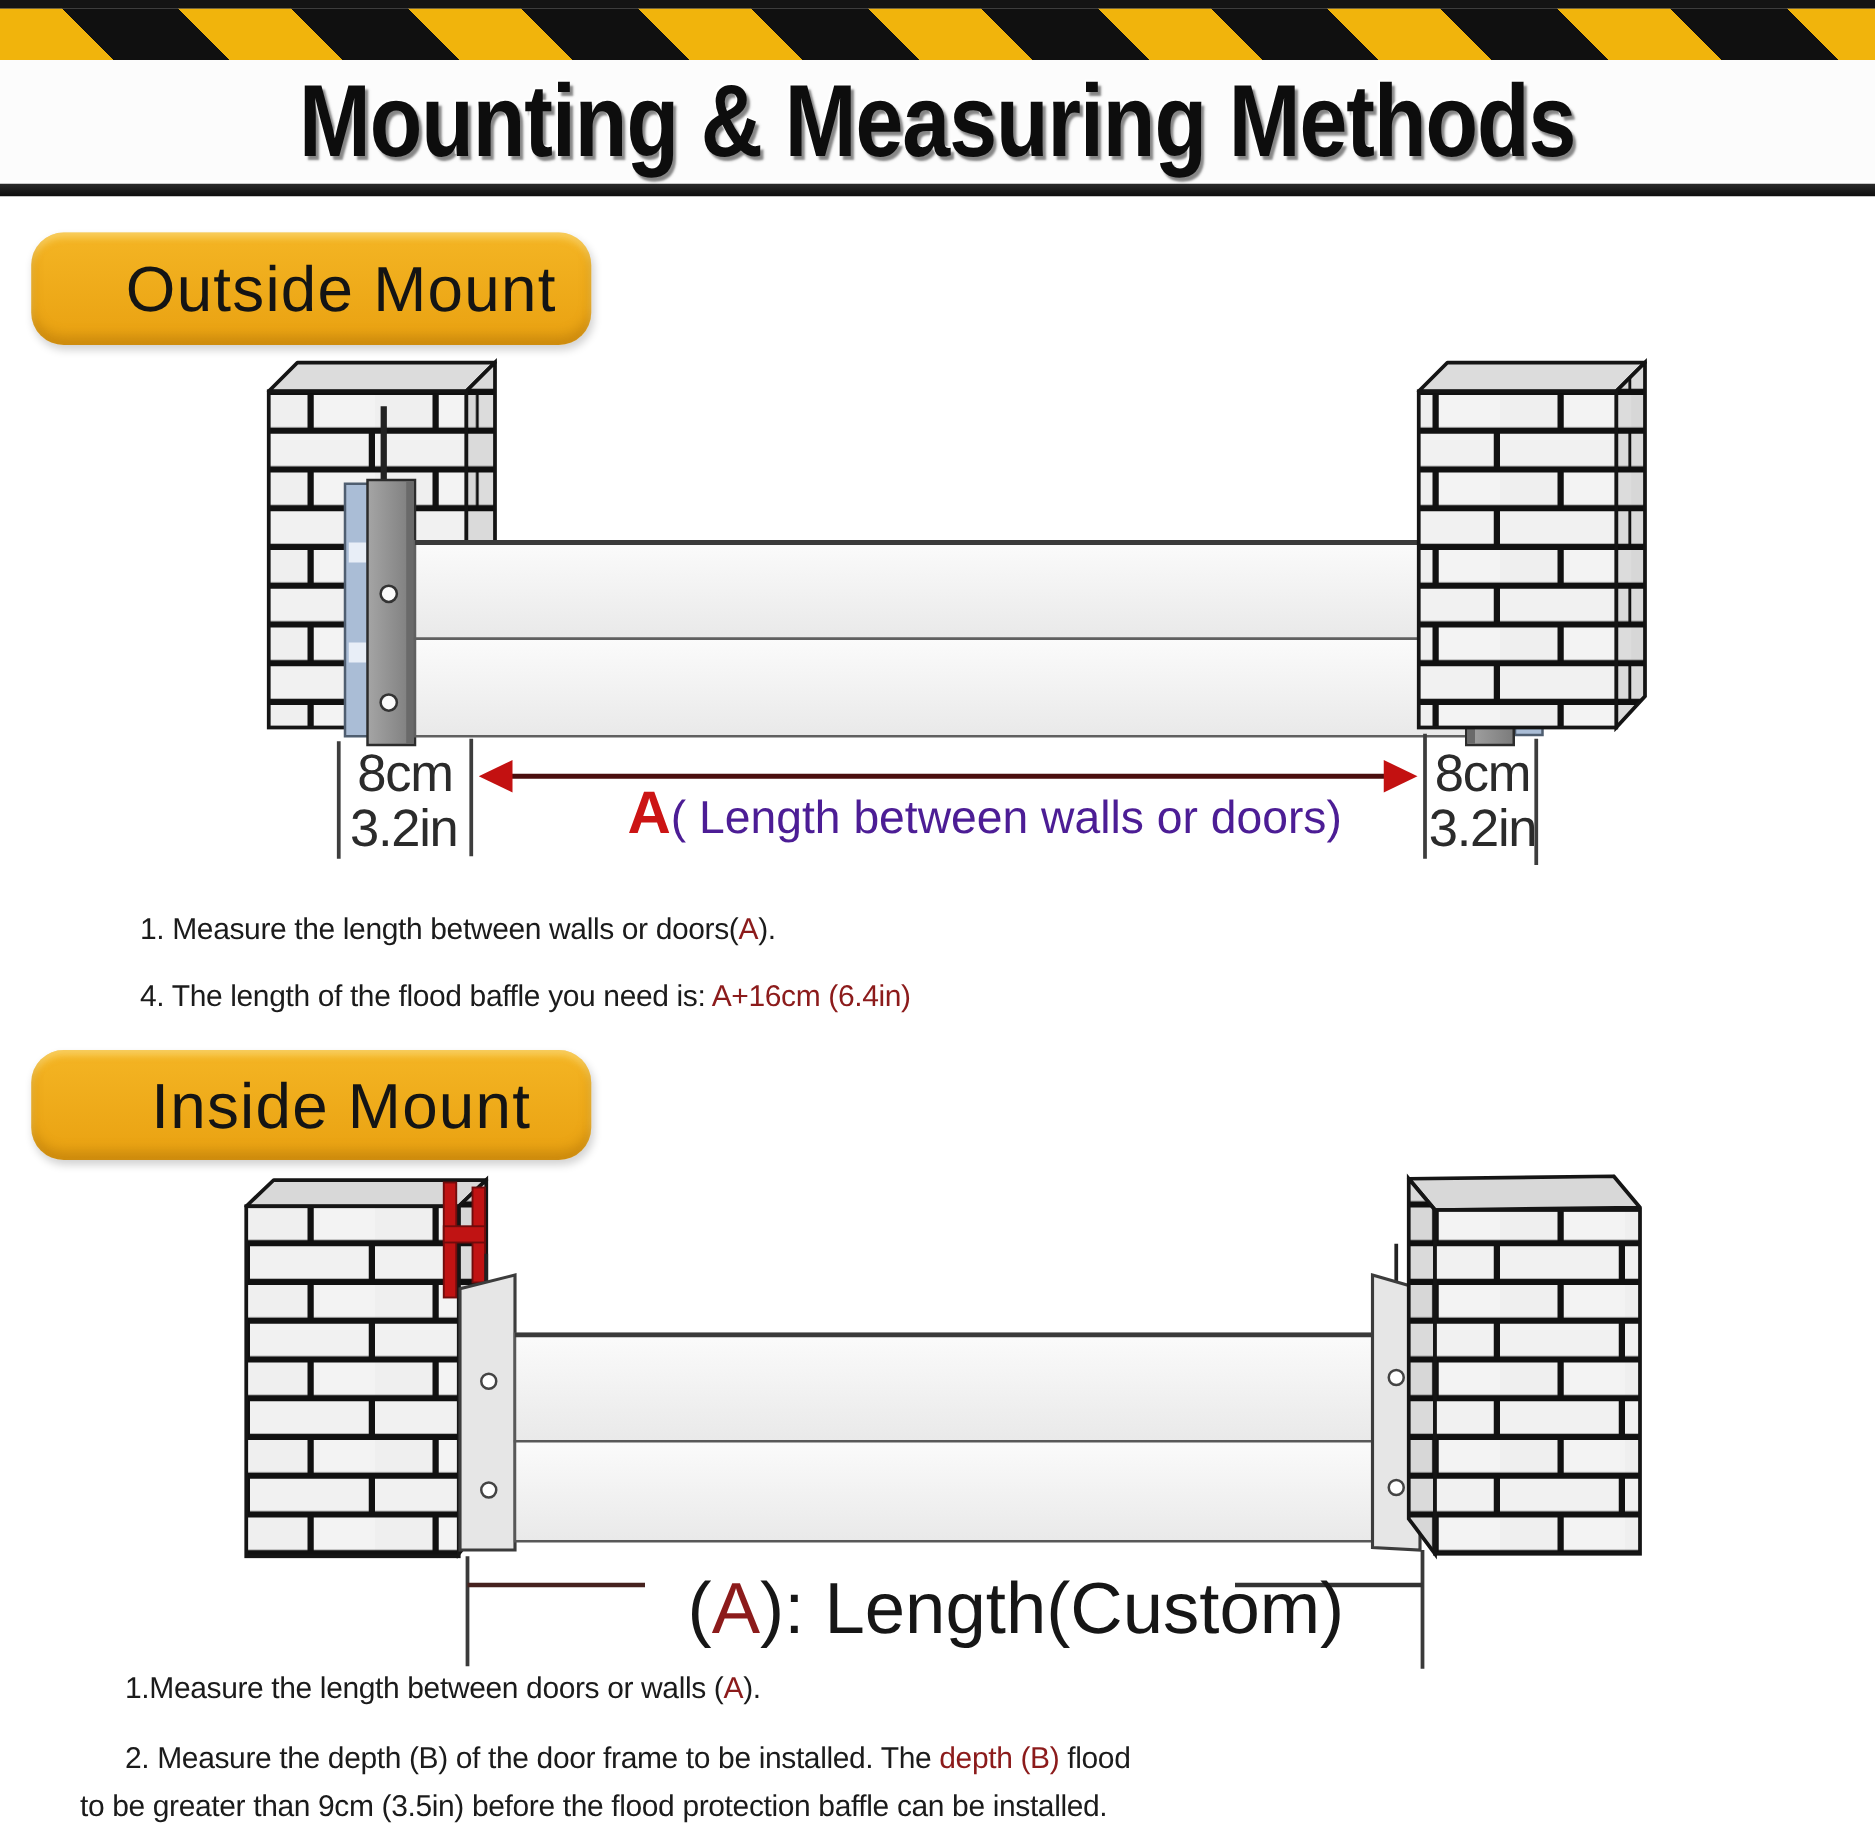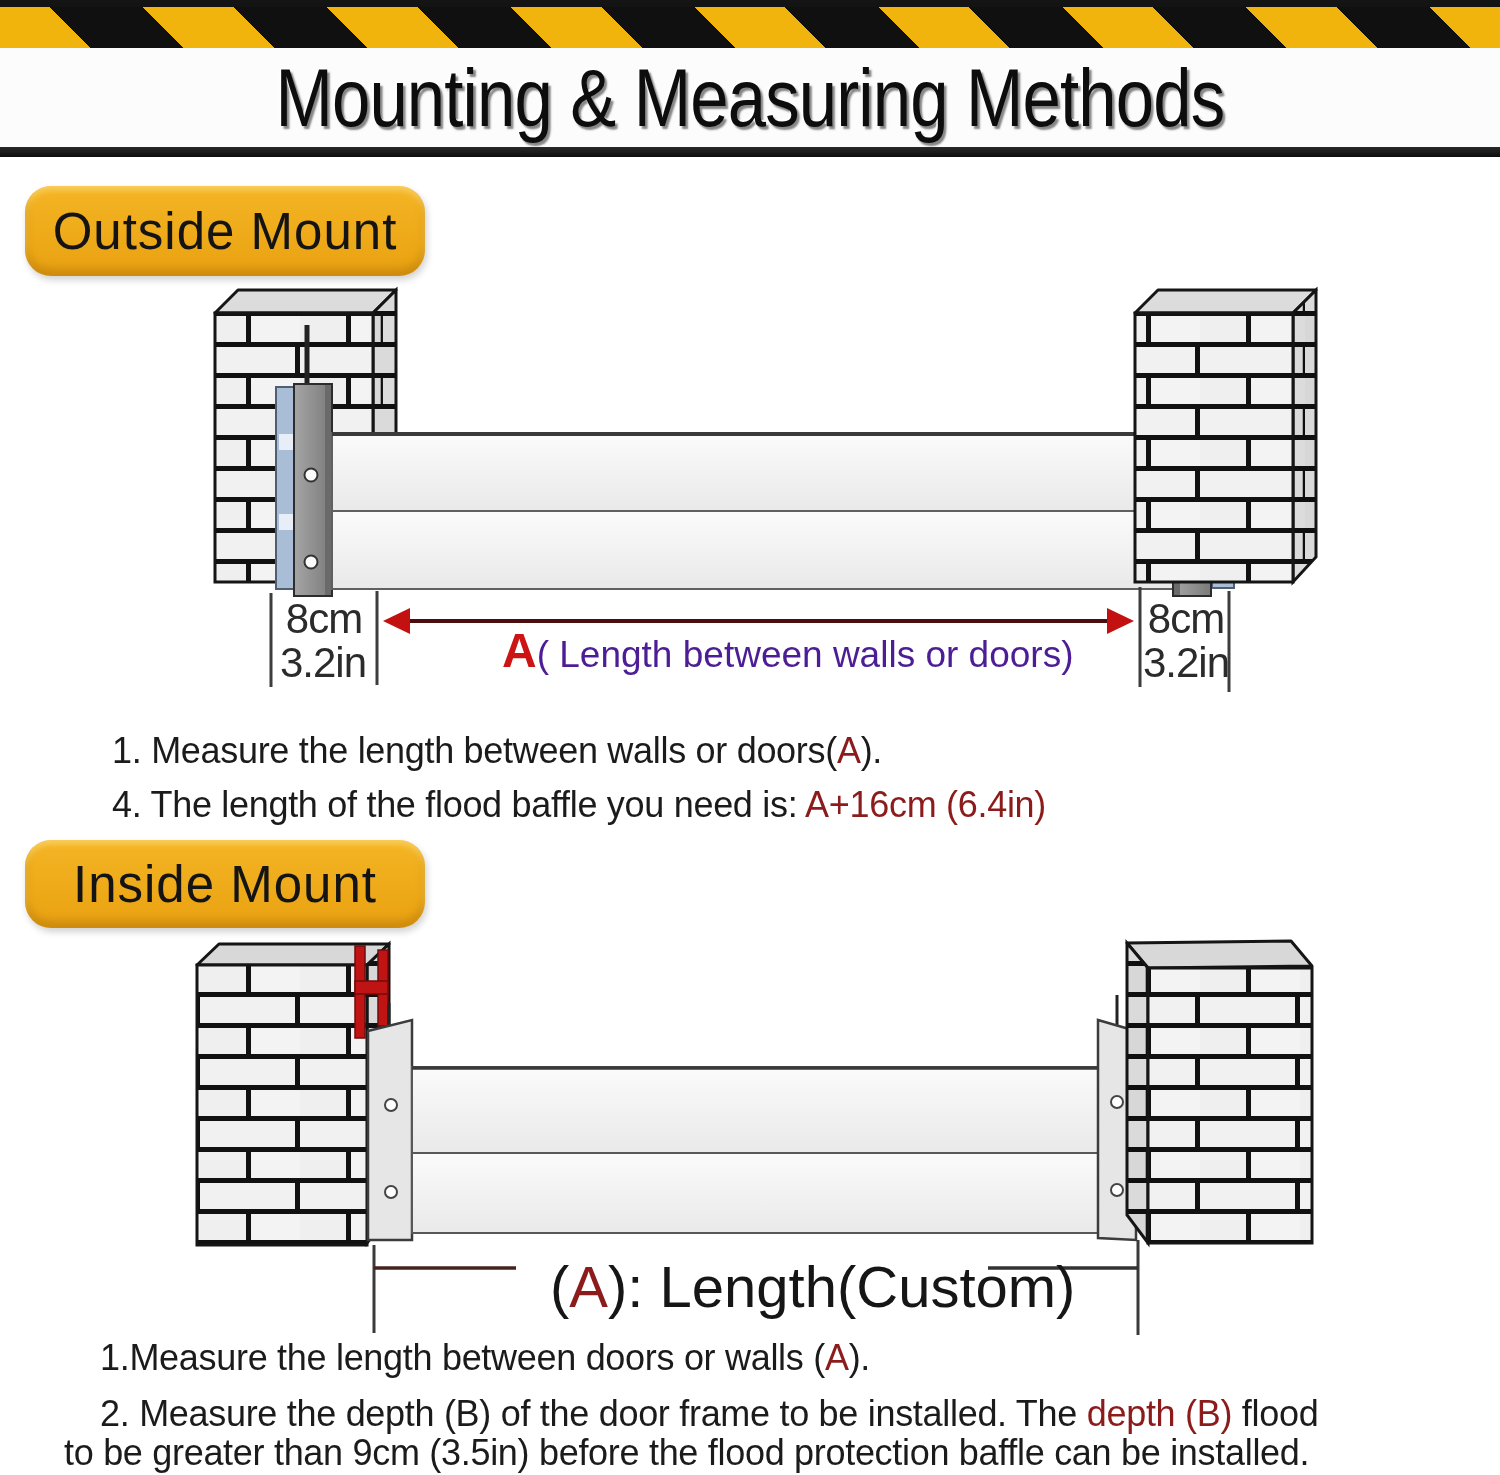--- a/index.html
+++ b/index.html
@@ -11,54 +11,54 @@
   }
   
   .top-line{position:absolute;left:0;top:0;width:1500px;height:7px;background:#141414;}
   .stripes{
     position:absolute;left:0;top:7px;width:1500px;height:41px;
     background:repeating-linear-gradient(45deg,#f1b40c 0 64px,#101010 64px 130px);
     box-shadow:0 3px 5px rgba(0,0,0,.30);
   }
   .title-band{position:absolute;left:0;top:48px;width:1500px;height:99px;background:#fcfcfc;text-align:center;}
   .title-band h1{
-    margin:0;line-height:99px;font-size:82px;font-weight:normal;color:#0d0d0d;letter-spacing:-1px;
+    margin:0;line-height:99px;font-size:82px;font-weight:bold;color:#0d0d0d;letter-spacing:-1px;
     white-space:nowrap;
   }
   .title-band h1 span{
     display:inline-block;transform:scaleX(.84);transform-origin:center;
     text-shadow:-2px -2px 1px rgba(255,255,255,.85), 3px 3px 2px rgba(95,95,95,.75);
   }
   .divider{position:absolute;left:0;top:147px;width:1500px;height:10px;background:linear-gradient(180deg,#2a2a2a,#0c0c0c);}
   
   .badge{
     position:absolute;left:25px;width:400px;height:90px;border-radius:26px;
     background:linear-gradient(180deg,#f4b524,#e9a111);
     box-shadow:inset 0 -7px 9px rgba(150,95,5,.35), inset 0 4px 6px rgba(255,231,150,.55), 2px 4px 7px rgba(0,0,0,.18);
     display:flex;align-items:center;justify-content:center;
-    font-size:51px;color:#141414;letter-spacing:1px;white-space:nowrap;
+    font-size:51px;color:#141414;letter-spacing:1px;white-space:nowrap;padding-left:48px;
   }
   #badge-outside{top:186px;}
   #badge-inside{top:840px;height:88px;}
   
   .diagram{position:absolute;left:0;width:1216px;}
   #diagram-outside{top:285px;height:420px;}
   #diagram-inside{top:935px;height:410px;}
   .diagram svg{position:absolute;left:0;top:0;}
   .overlay{position:absolute;white-space:nowrap;}
   .dim-text{font-size:42px;color:#2b2b2b;text-align:center;letter-spacing:-1px;}
   .maroon{color:#8c1b1b;}
   .bigA{font-size:48px;font-weight:bold;color:#cc1414;}
   .span-label{font-size:37px;color:#4c1d95;}
   .depth-label{font-size:37px;color:#5e1414;}
   .depth-gt{font-size:52px;color:#8c1414;}
   .depth-val{font-size:47px;color:#9c1414;}
   .len-label{font-size:58px;color:#161616;}
   
-  .step{position:absolute;font-size:36px;letter-spacing:-.3px;white-space:nowrap;color:#1b1b1b;}
+  .step{position:absolute;font-size:24px;letter-spacing:-.3px;white-space:nowrap;color:#1b1b1b;}
 </style>
 </head>
 <body>
 
 <div class="top-line"></div>
 <div class="stripes"></div>
 <div class="title-band">
   <h1><span>Mounting &amp; Measuring Methods</span></h1>
 </div>
 <div class="divider"></div>

